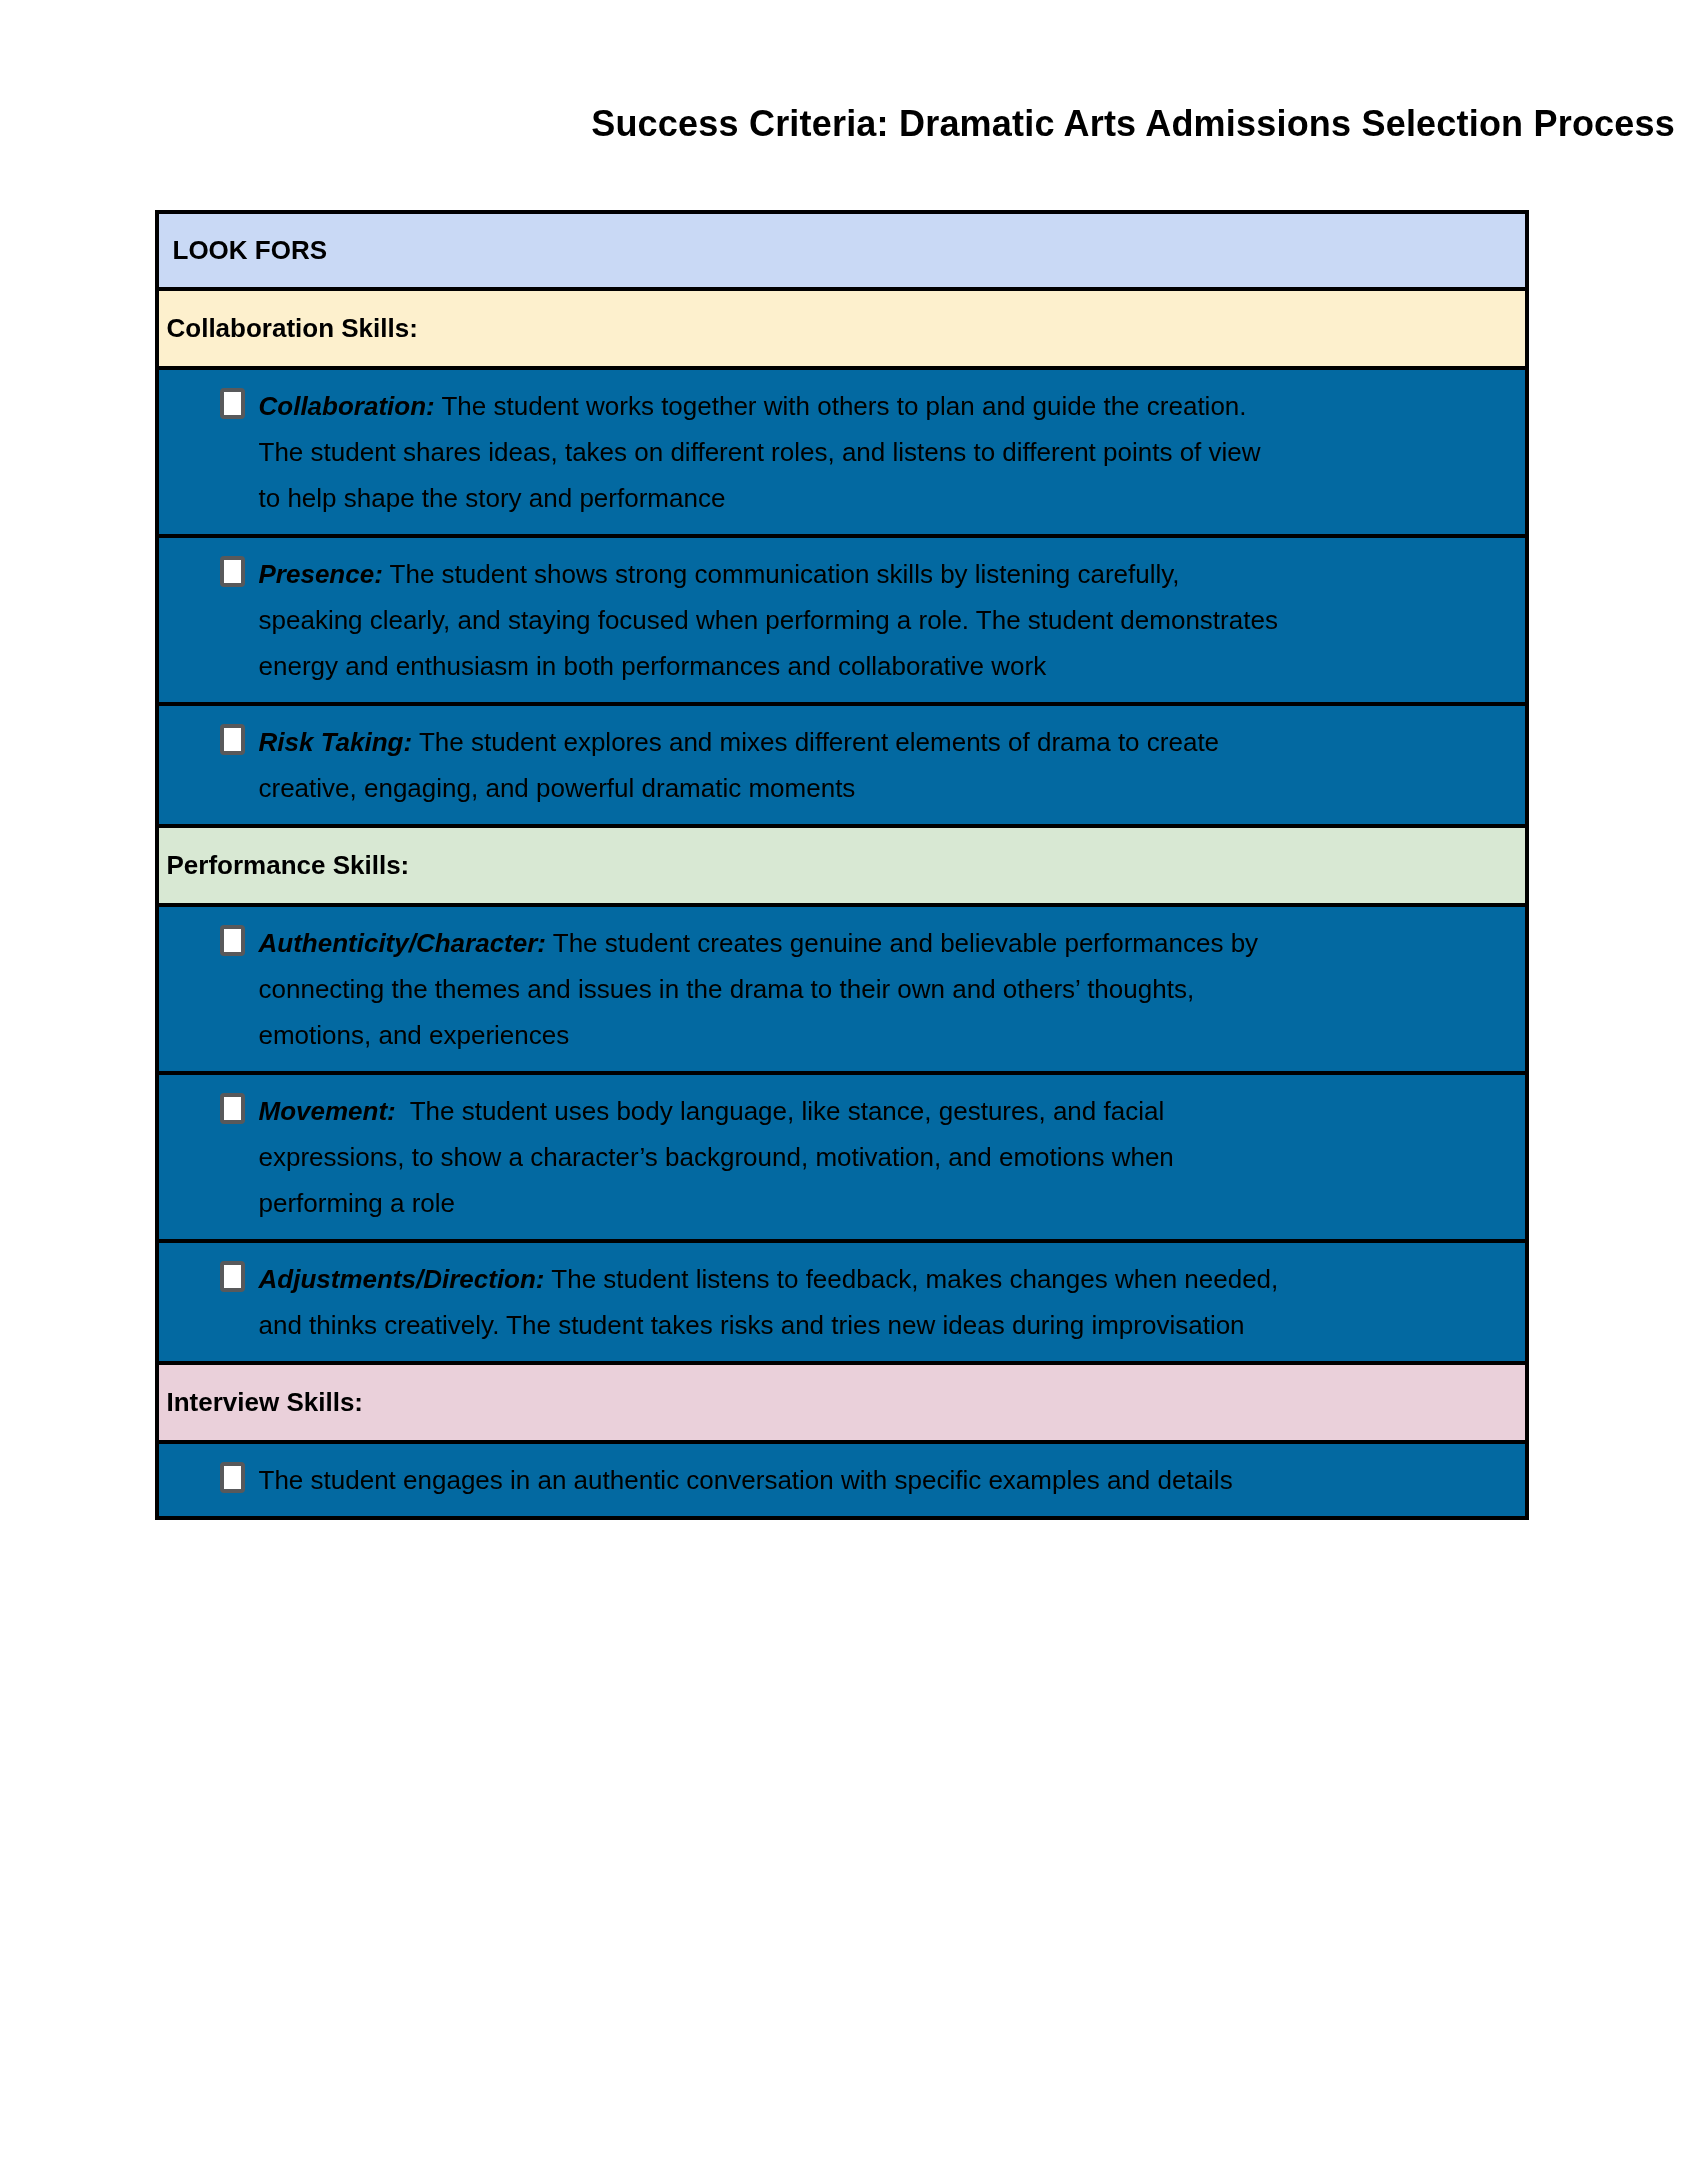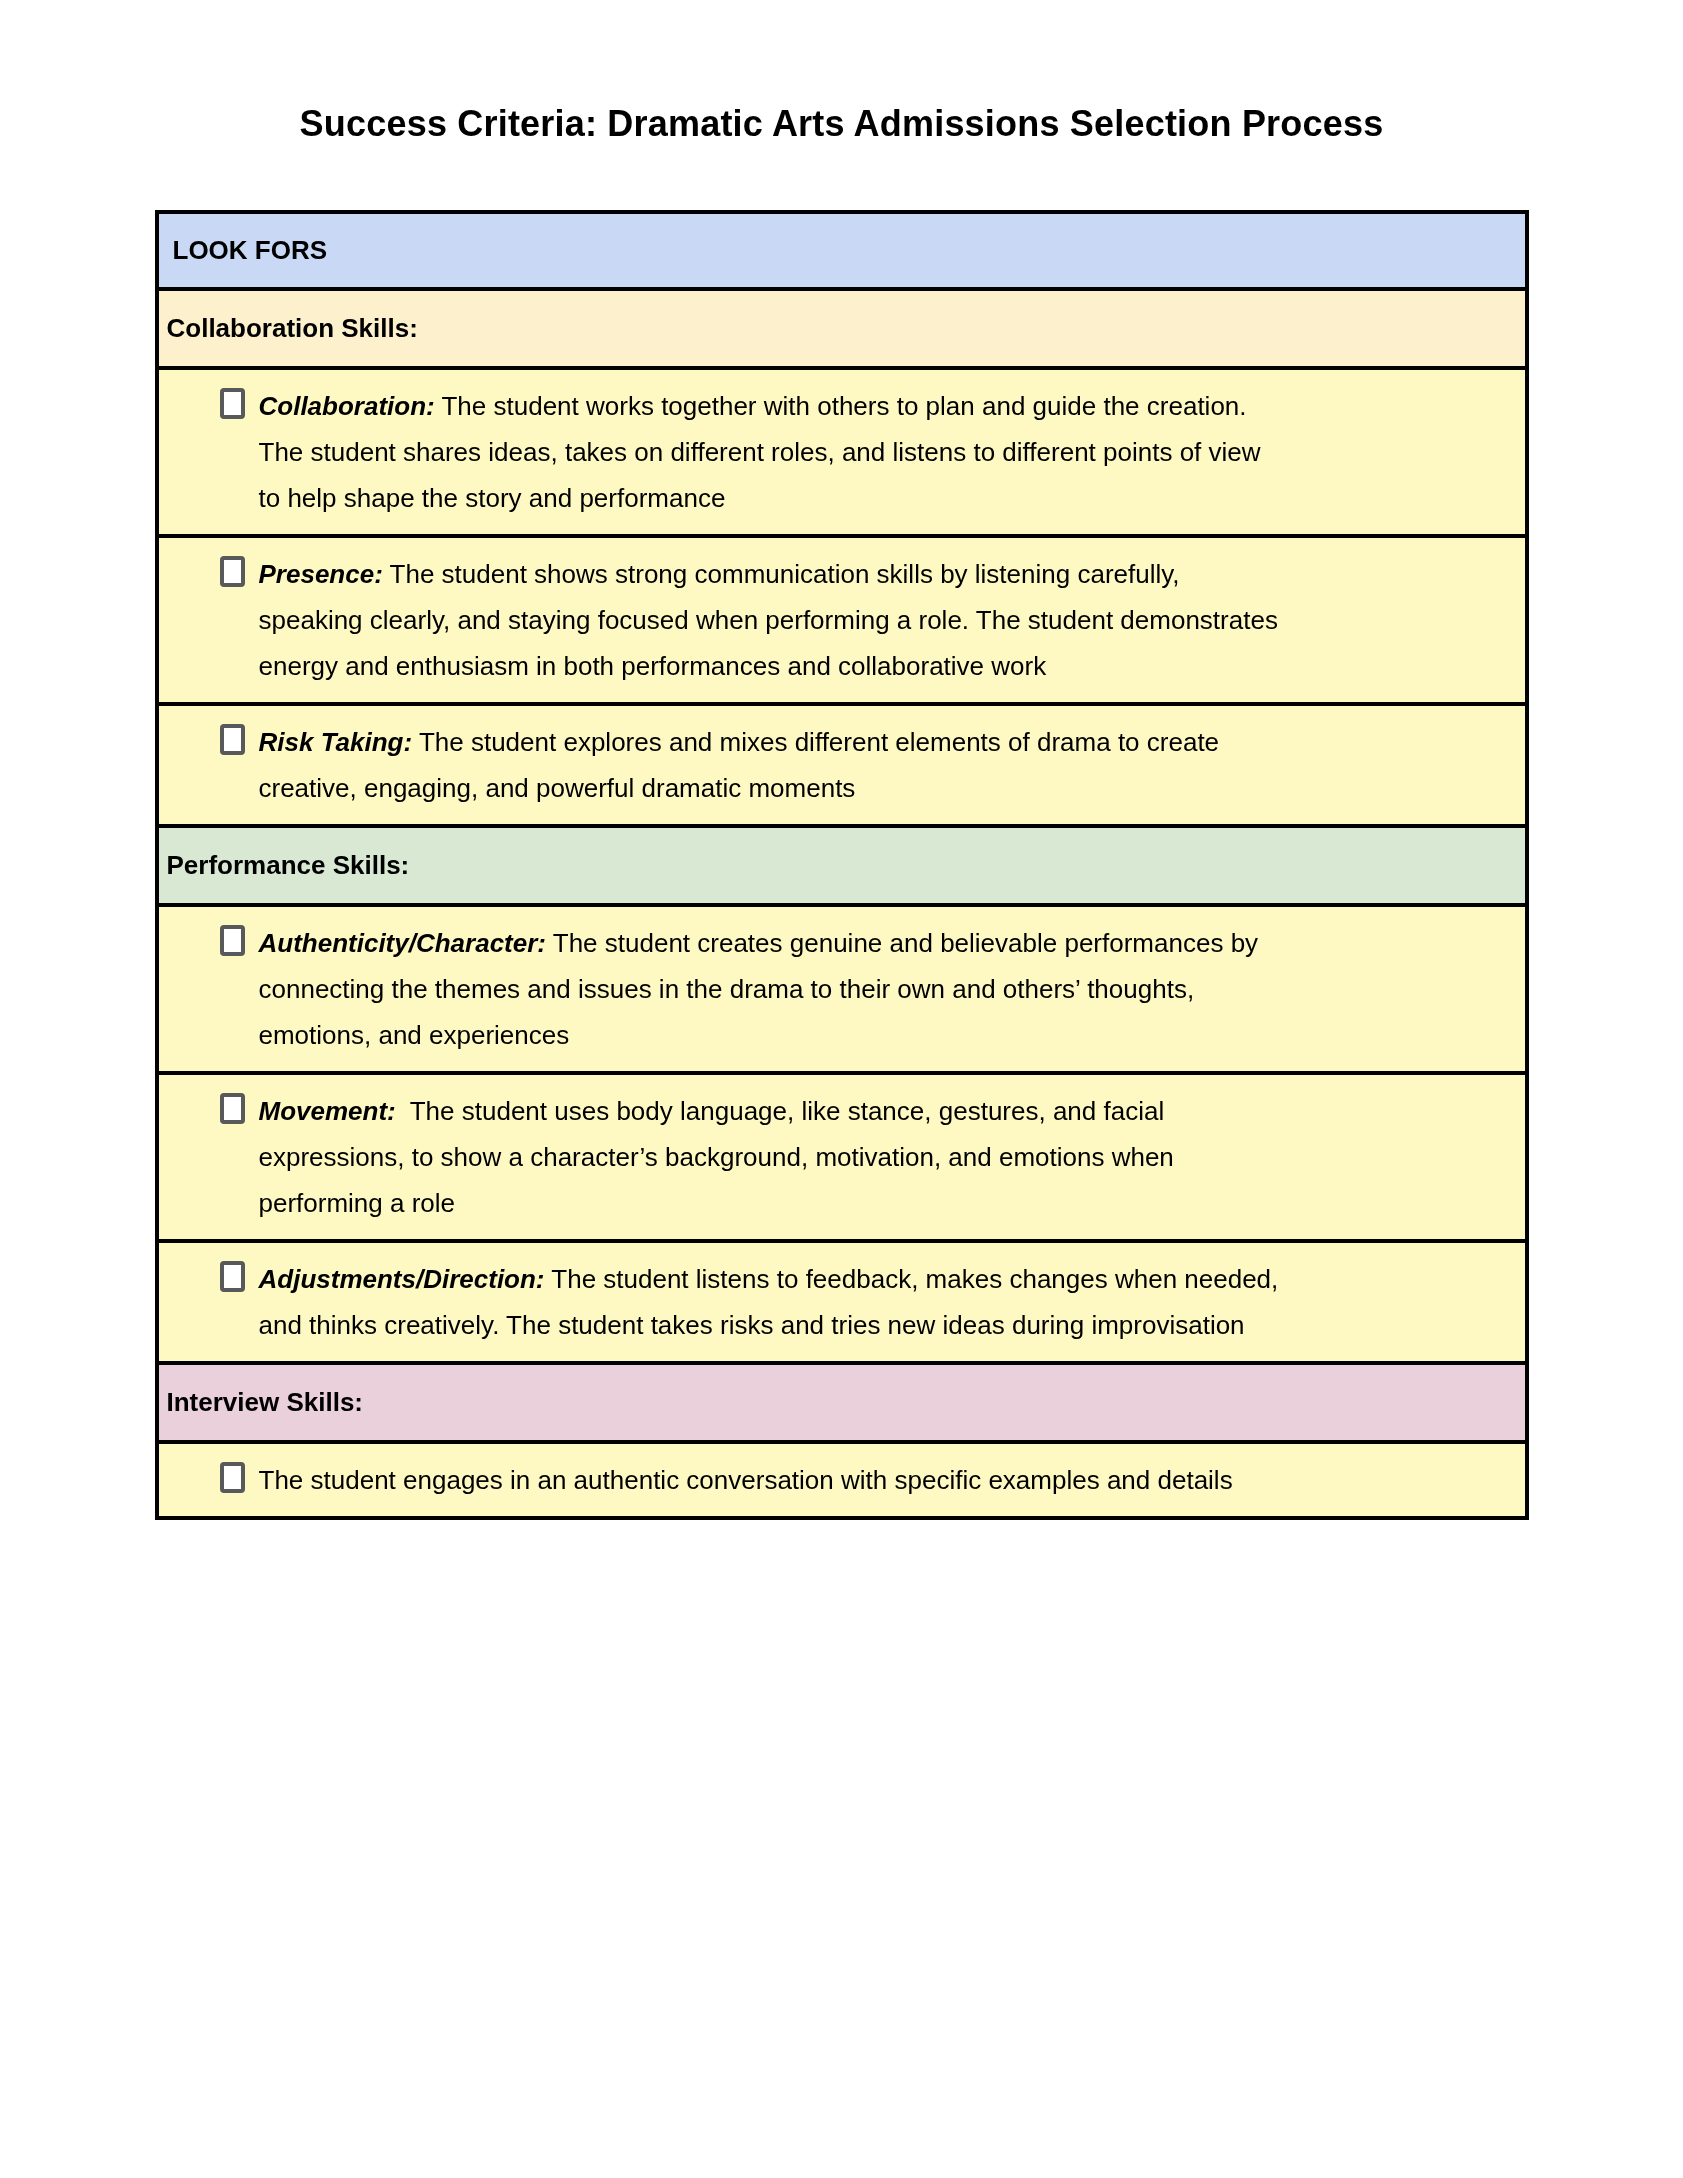--- a/index.html
+++ b/index.html
@@ -5,22 +5,22 @@
   * { box-sizing: border-box; }
   html, body {
     margin: 0; padding: 0;
     width: 1683px; min-height: 2178px;
     background: #ffffff;
     font-family: "Liberation Sans", "DejaVu Sans", sans-serif;
     color: #000;
   }
   .page { width: 1683px; min-height: 2178px; }
   h1.doc-title {
-    margin: 103px 0 0 0;
-    text-align: center;
+    margin: 103px 8px 0 0;
+    text-align: right;
     font-size: 36px;
     font-weight: bold;
     letter-spacing: 0.2px;
   }
   table.criteria {
     margin: 65px auto 0 auto;
     width: 1374px;
     border-collapse: collapse;
     border: 4px solid var(--border, #000);
   }
@@ -38,21 +38,21 @@
   td.sec {
     height: 79px;
     padding: 0 10px 0 8px;
     font-size: 26px;
     font-weight: bold;
   }
   td.sec-yellow { background: var(--section-yellow, #fdf0cd); }
   td.sec-green  { background: var(--section-green,  #d8e8d3); }
   td.sec-pink   { background: var(--section-pink,   #ead0da); }
   td.item-cell {
-    background: #fef9c3;
+    background: #0369a1;
     padding: 13px 30px 13px 61px;
   }
   .item { display: flex; align-items: flex-start; }
   .checkbox {
     flex: 0 0 auto;
     width: 25px; height: 31px;
     border: 4px solid var(--checkbox, #58595b);
     border-radius: 4px;
     margin: 5px 14px 0 0;
     background: #fff;

